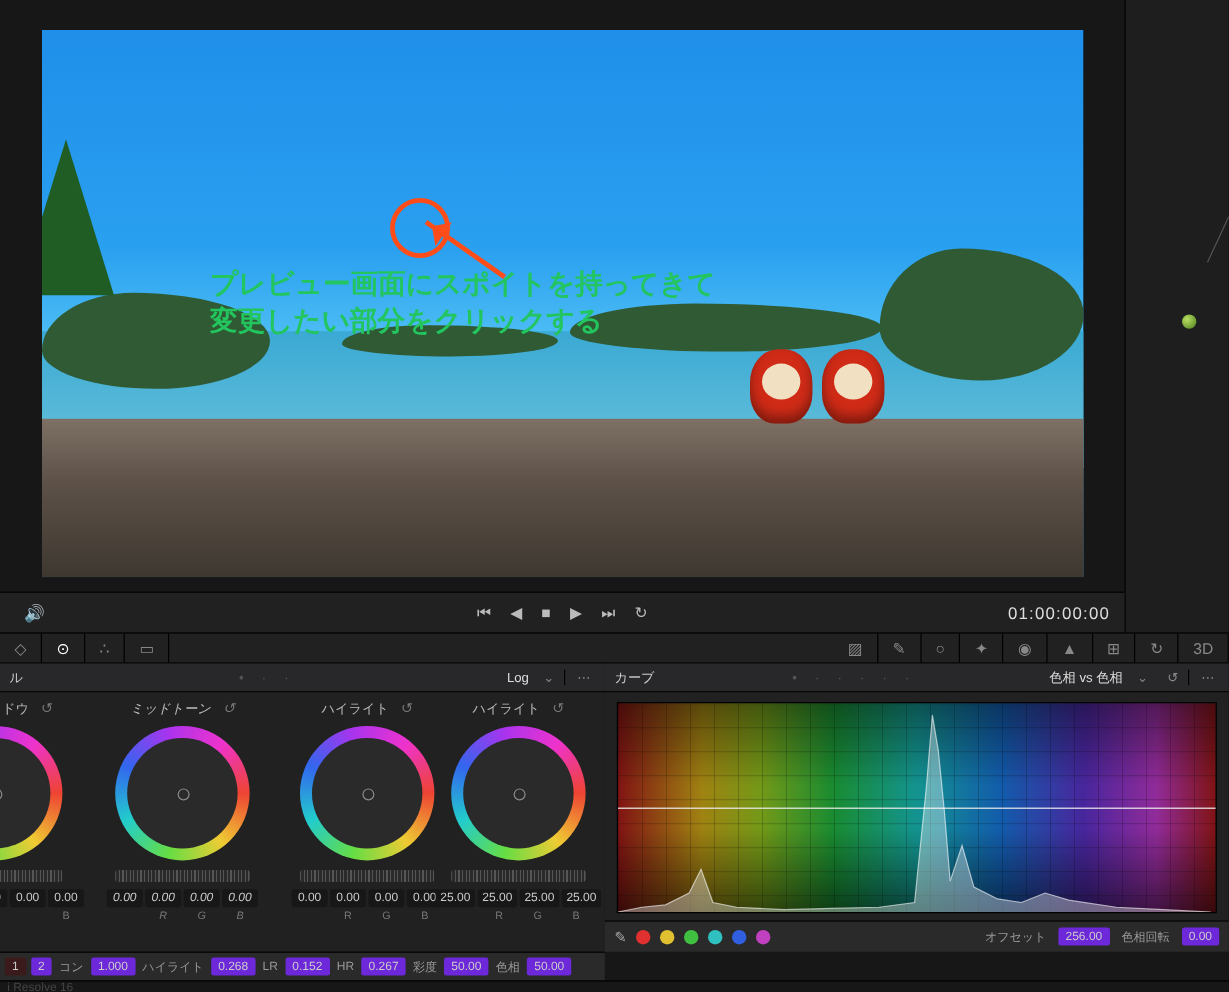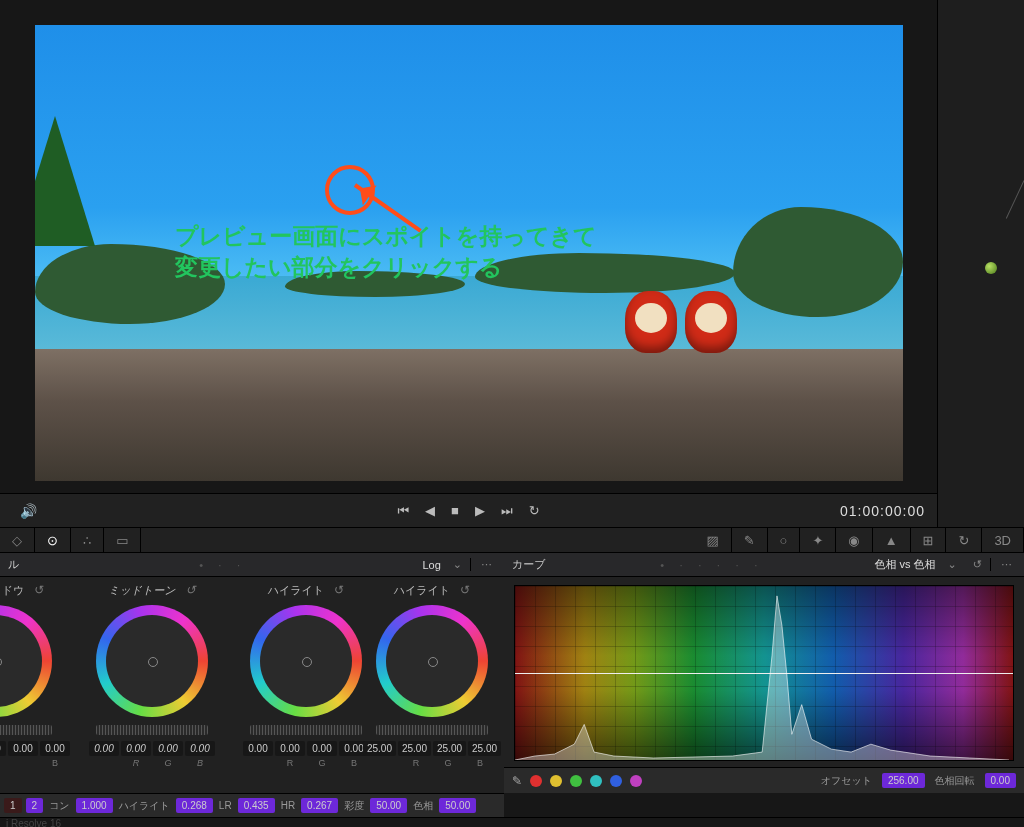--- a/index.html
+++ b/index.html
@@ -256,21 +256,21 @@
 </div>
 
 <div class="paramstrip">
   <span class="pchip red">1</span>
   <span class="pchip">2</span>
   <span class="plabel">コン</span>
     <span class="pchip">1.000</span>
   <span class="plabel">ハイライト</span>
     <span class="pchip">0.268</span>
   <span class="plabel">LR</span>
-    <span class="pchip">0.435</span>
+    <span class="pchip">0.152</span>
   <span class="plabel">HR</span>
     <span class="pchip">0.267</span>
   <span class="plabel">彩度</span>
     <span class="pchip">50.00</span>
   <span class="plabel">色相</span>
     <span class="pchip">50.00</span>
 </div>
 
 <div class="curves">
   <div class="spectrum">

